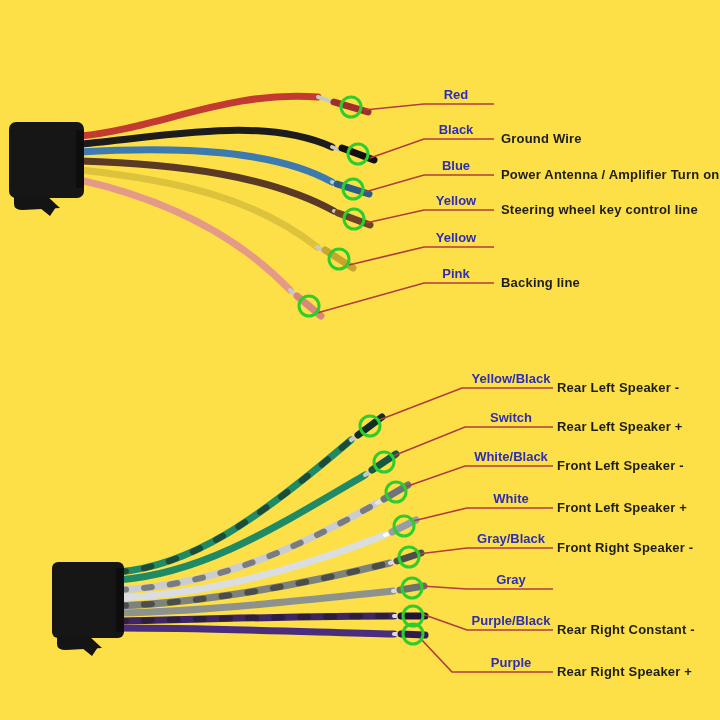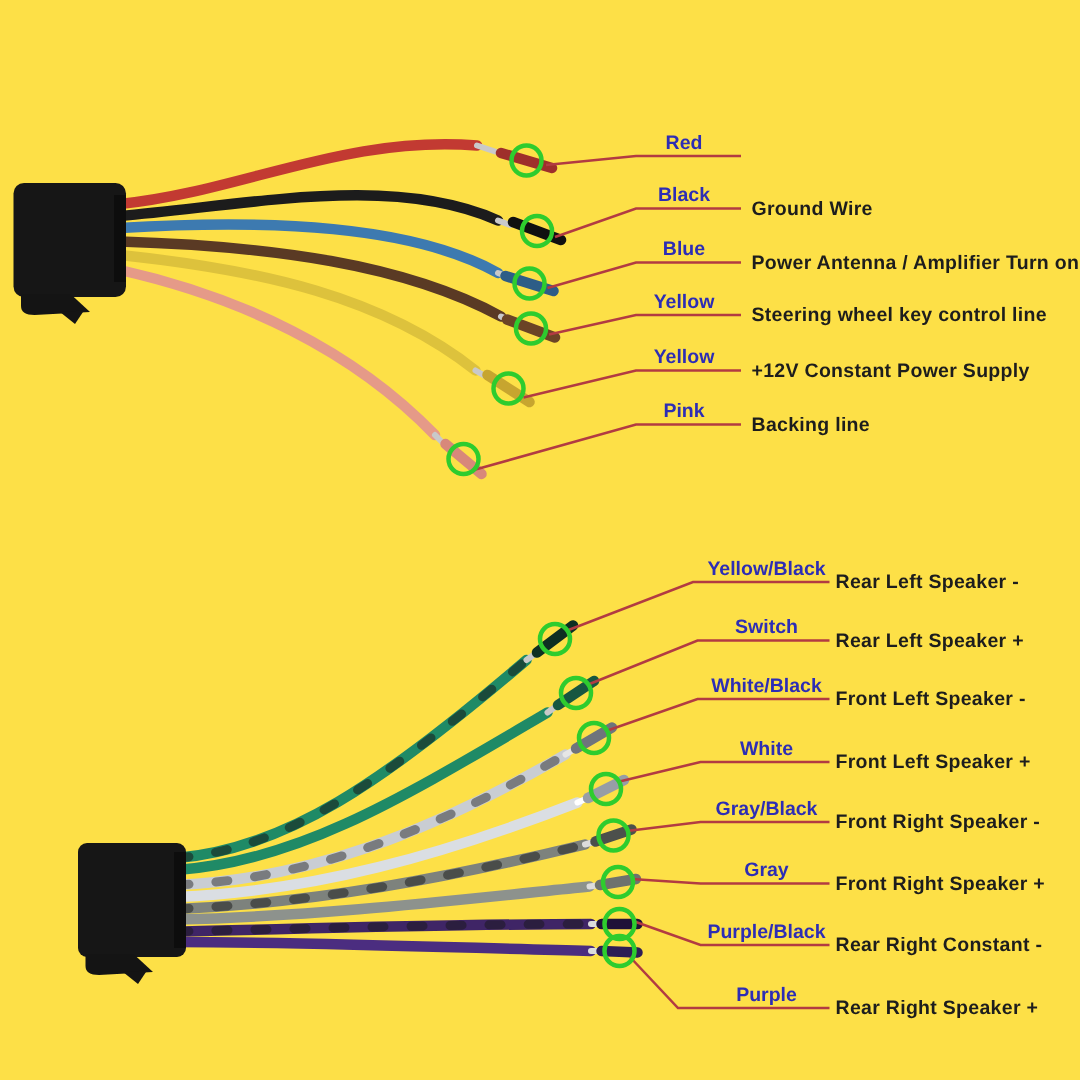--- a/index.html
+++ b/index.html
@@ -163,34 +163,32 @@
   </svg>
 
   <div class="lbl wname" style="left:456px;top:87px">Red</div>
   <div class="lbl wname" style="left:456px;top:122px">Black</div>
   <div class="lbl wdesc" style="left:501px;top:131px">Ground Wire</div>
   <div class="lbl wname" style="left:456px;top:158px">Blue</div>
   <div class="lbl wdesc" style="left:501px;top:167px">Power Antenna / Amplifier Turn on</div>
   <div class="lbl wname" style="left:456px;top:193px">Yellow</div>
   <div class="lbl wdesc" style="left:501px;top:202px">Steering wheel key control line</div>
   <div class="lbl wname" style="left:456px;top:230px">Yellow</div>
-  <div class="lbl wdesc" style="left:501px;top:239px">+12V Constant Power Supply</div>
   <div class="lbl wname" style="left:456px;top:266px">Pink</div>
   <div class="lbl wdesc" style="left:501px;top:275px">Backing line</div>
 
   <div class="lbl wname" style="left:511px;top:371px">Yellow/Black</div>
   <div class="lbl wdesc" style="left:557px;top:380px">Rear Left Speaker -</div>
   <div class="lbl wname" style="left:511px;top:410px">Switch</div>
   <div class="lbl wdesc" style="left:557px;top:419px">Rear Left Speaker +</div>
   <div class="lbl wname" style="left:511px;top:449px">White/Black</div>
   <div class="lbl wdesc" style="left:557px;top:458px">Front Left Speaker -</div>
   <div class="lbl wname" style="left:511px;top:491px">White</div>
   <div class="lbl wdesc" style="left:557px;top:500px">Front Left Speaker +</div>
   <div class="lbl wname" style="left:511px;top:531px">Gray/Black</div>
   <div class="lbl wdesc" style="left:557px;top:540px">Front Right Speaker -</div>
   <div class="lbl wname" style="left:511px;top:572px">Gray</div>
-  <div class="lbl wdesc" style="left:557px;top:581px">Front Right Speaker +</div>
   <div class="lbl wname" style="left:511px;top:613px">Purple/Black</div>
   <div class="lbl wdesc" style="left:557px;top:622px">Rear Right Constant -</div>
   <div class="lbl wname" style="left:511px;top:655px">Purple</div>
   <div class="lbl wdesc" style="left:557px;top:664px">Rear Right Speaker +</div>
 
 </div>
 
 </body></html>

